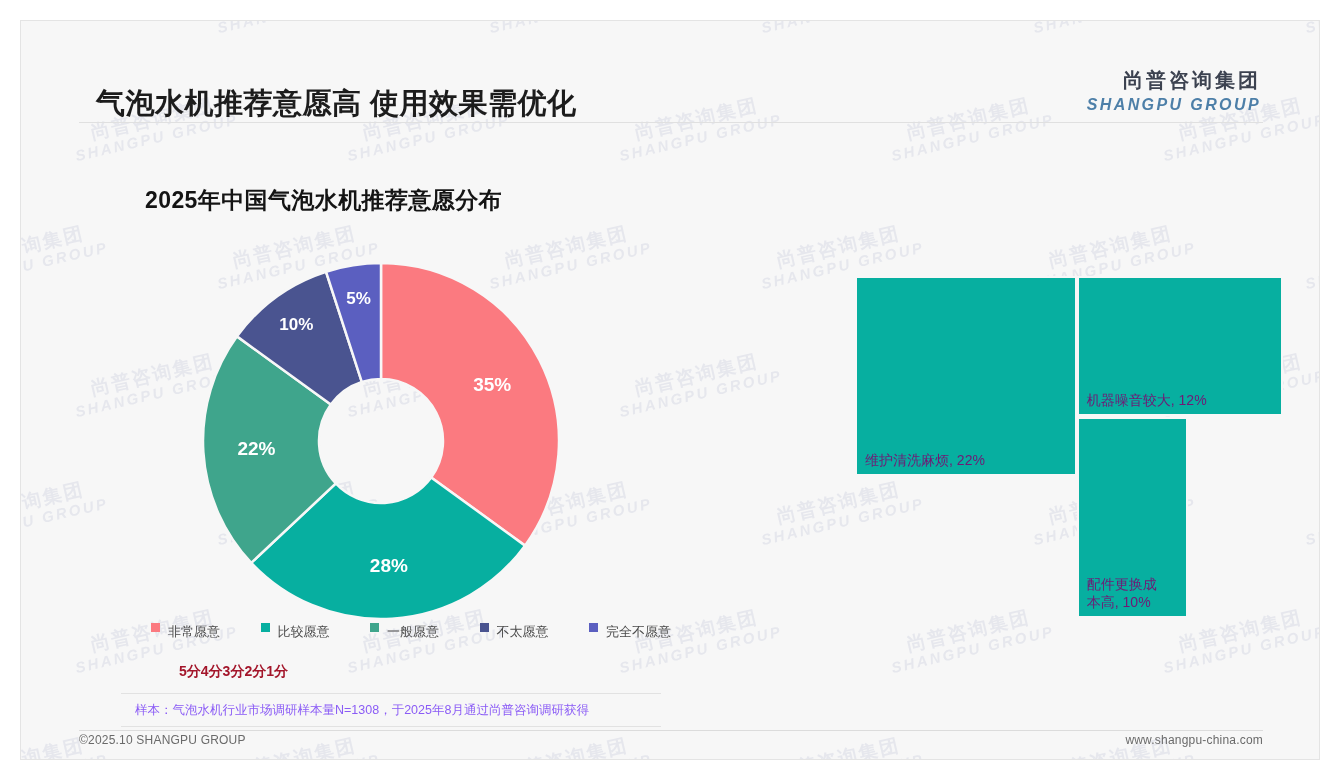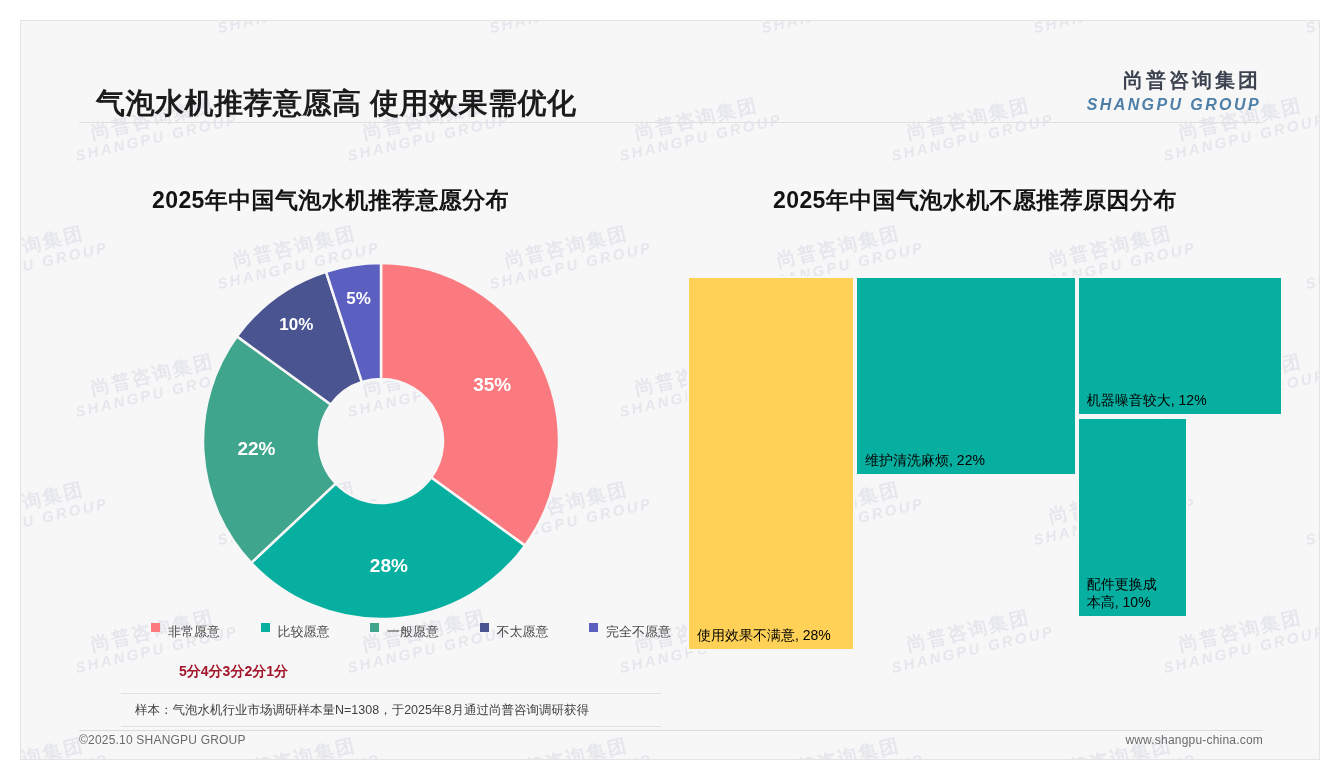--- a/index.html
+++ b/index.html
@@ -58,21 +58,21 @@
     position:absolute; left:58px; top:101px; width:1184px; height:1px;
     background:#e0e0e0; z-index:4;
   }
 
   
   .panel-title {
     position:absolute;
     font-size:23px; font-weight:700; color:#141414;
     z-index:5; letter-spacing:.4px;
   }
-  #t-left  { left:131px; top:164px; }
+  #t-left  { left:124px; top:164px; }
   #t-right { left:752px; top:164px; }
 
   
   #donut-wrap {
     position:absolute; left:180px; top:240px; width:360px; height:360px; z-index:3;
   }
   #donut-svg { display:block; }
   .slice-label {
     fill:#ffffff; font-weight:700;
     font-family:"Liberation Sans","DejaVu Sans",sans-serif;
@@ -102,35 +102,35 @@
     position:absolute; left:666px; top:255px; width:596px; height:375px;
     z-index:3;
   }
   .tm-cell {
     position:absolute;
     border:2px solid #f7f7f7;
     overflow:hidden;
   }
   .tm-label {
     position:absolute;
-    color:#000000;
+    color:#701a75;
     font-size:14px;
     line-height:1.35;
     white-space:pre-line;
   }
   .tm-label.bottom { left:8px; bottom:4px; }
 
   
   #footnote-box {
     position:absolute; left:100px; top:672px; width:540px; height:34px;
     border-top:1px solid #e2e2e2; border-bottom:1px solid #e2e2e2;
     z-index:5; display:flex; align-items:center;
   }
   #footnote {
-    font-size:12.5px; color:#404040; padding-left:14px; white-space:nowrap;text-align:right;
+    font-size:12.5px; color:#8b5cf6; padding-left:14px; white-space:nowrap;text-align:right;
   }
 
   
   #footer-rule {
     position:absolute; left:58px; top:709px; width:1184px; height:1px;
     background:#dcdcdc; z-index:4;
   }
   #footer {
     position:absolute; left:58px; top:712px; width:1184px; height:28px;
     z-index:5; display:flex; align-items:flex-start; justify-content:space-between;
@@ -304,21 +304,20 @@
   <div id="header">
     <div id="title">气泡水机推荐意愿高 使用效果需优化</div>
     <div id="logo">
       <span class="logo-cn">尚普咨询集团</span>
       <span class="logo-en">SHANGPU GROUP</span>
     </div>
   </div>
   <div id="header-rule"></div>
 
   <div class="panel-title" id="t-left">2025年中国气泡水机推荐意愿分布</div>
-  <div class="panel-title" id="t-right">2025年中国气泡水机不愿推荐原因分布</div>
 
   <div id="donut-wrap">
     <svg id="donut-svg" width="360" height="360" viewBox="0 0 360 360">
         <path d="M180,2 A178,178 0 0 1 324.0050249987407,284.6257749080602 L230.15905365124675,216.4426856421333 A62,62 0 0 0 180,118 Z" fill="#FB7A80" stroke="#f7f7f7" stroke-width="2.5"></path>
         <text x="291.1976142187083" y="123.34198563250455" class="slice-label" font-size="19">35%</text>
         <path d="M324.0050249987407,284.6257749080602 A178,178 0 0 1 50.243584318988724,301.84938485530654 L134.80394509987246,222.44192056757868 A62,62 0 0 0 230.15905365124675,216.4426856421333 Z" fill="#07AFA0" stroke="#f7f7f7" stroke-width="2.5"></path>
         <text x="187.83625683725833" y="304.5537357078483" class="slice-label" font-size="19">28%</text>
         <path d="M50.243584318988724,301.84938485530654 A178,178 0 0 1 35.99497500125932,75.3742250919398 L129.84094634875325,143.5573143578667 A62,62 0 0 0 134.80394509987246,222.44192056757868 Z" fill="#3FA58C" stroke="#f7f7f7" stroke-width="2.5"></path>
         <text x="55.446264292151696" y="187.83625683725833" class="slice-label" font-size="19">22%</text>
         <path d="M35.99497500125932,75.3742250919398 A178,178 0 0 1 124.99497500125933,10.71194009946268 L160.84094634875325,121.03449598970047 A62,62 0 0 0 129.84094634875325,143.5573143578667 Z" fill="#4A5490" stroke="#f7f7f7" stroke-width="2.5"></path>
@@ -353,23 +352,20 @@
 
   <div id="scores">
       <div class="score">5分</div>
       <div class="score">4分</div>
       <div class="score">3分</div>
       <div class="score">2分</div>
       <div class="score">1分</div>
     </div>
 
   <div id="treemap">
-      <div class="tm-cell" style="left: 0px; top: 0px; width: 168.072px; height: 375px; background: rgb(255, 210, 87);">
-        <div class="tm-label bottom">使用效果不满意, 28%</div>
-      </div>
       <div class="tm-cell" style="left: 168.072px; top: 0px; width: 221.712px; height: 199.875px; background: rgb(7, 175, 160);">
         <div class="tm-label bottom">维护清洗麻烦, 22%</div>
       </div>
       <div class="tm-cell" style="left: 389.784px; top: 0px; width: 206.216px; height: 140.25px; background: rgb(7, 175, 160);">
         <div class="tm-label bottom">机器噪音较大, 12%</div>
       </div>
       <div class="tm-cell" style="left: 389.784px; top: 141px; width: 110.856px; height: 201.375px; background: rgb(7, 175, 160);">
         <div class="tm-label bottom">配件更换成
 本高, 10%</div>
       </div>

